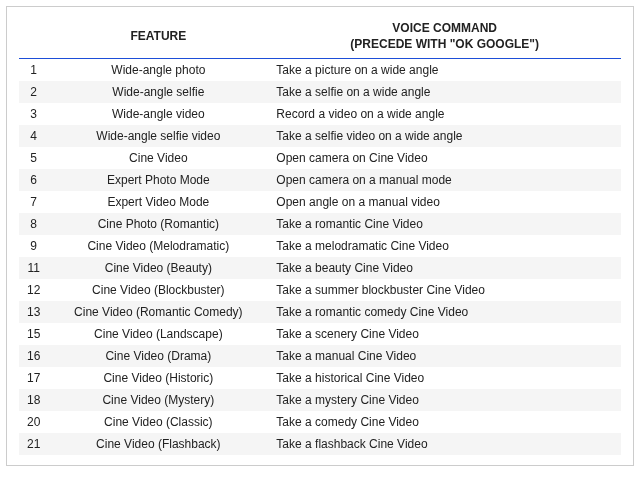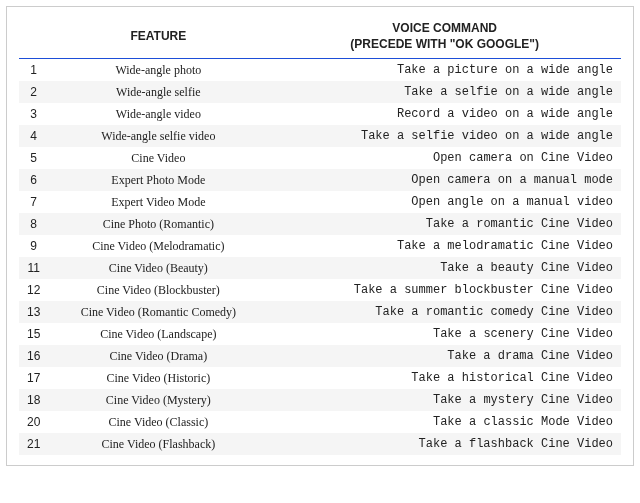--- a/index.html
+++ b/index.html
@@ -36,25 +36,23 @@
       font-size: 12px;
       line-height: 1.5;
     }
     td:first-child {
       width: 28px;
       text-align: center;
     }
     td:nth-child(2) {
       width: 220px;
       text-align: center;
-      font-family: Liberation Serif, serif;
     }
     td:nth-child(3) {
-      text-align: right;
-      font-family: Liberation Mono, monospace;
+      text-align: left;
     }
     tbody tr:nth-child(even) {
       background: #f5f5f5;
     }
     tbody tr:nth-child(odd) {
       background: #fff;
     }
   </style>
 </head>
 <body>
@@ -133,36 +131,36 @@
           <td>Take a romantic comedy Cine Video</td>
         </tr>
         <tr>
           <td>15</td>
           <td>Cine Video (Landscape)</td>
           <td>Take a scenery Cine Video</td>
         </tr>
         <tr>
           <td>16</td>
           <td>Cine Video (Drama)</td>
-          <td>Take a drama Cine Video</td>
+          <td>Take a manual Cine Video</td>
         </tr>
         <tr>
           <td>17</td>
           <td>Cine Video (Historic)</td>
           <td>Take a historical Cine Video</td>
         </tr>
         <tr>
           <td>18</td>
           <td>Cine Video (Mystery)</td>
           <td>Take a mystery Cine Video</td>
         </tr>
         <tr>
           <td>20</td>
           <td>Cine Video (Classic)</td>
-          <td>Take a classic Mode Video</td>
+          <td>Take a comedy Cine Video</td>
         </tr>
         <tr>
           <td>21</td>
           <td>Cine Video (Flashback)</td>
           <td>Take a flashback Cine Video</td>
         </tr>
       </tbody>
   </table>
 </div>
 

